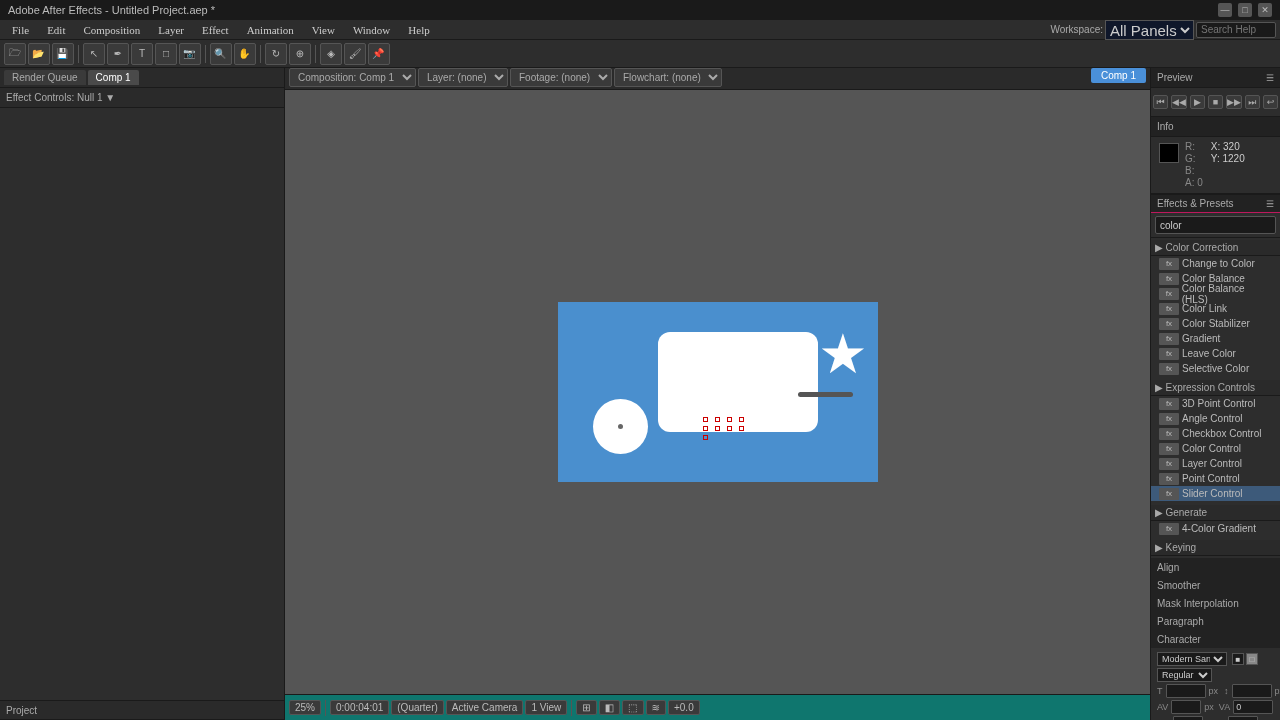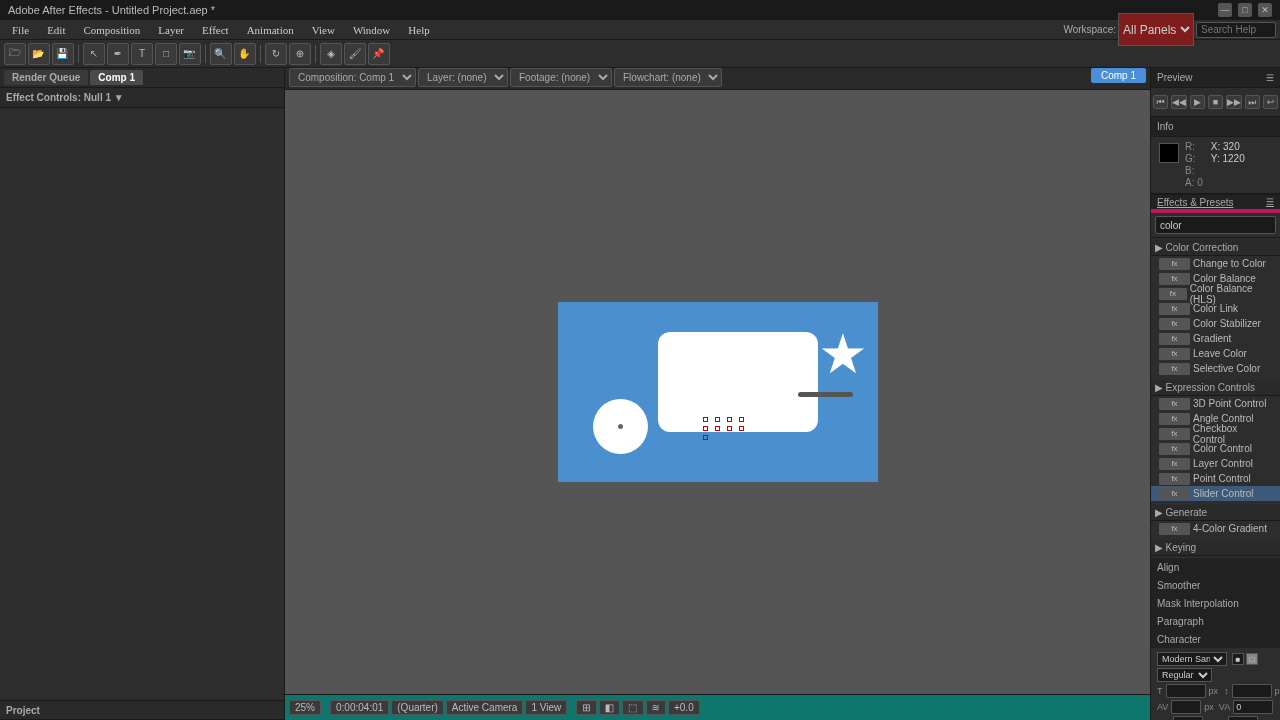--- a/index.html
+++ b/index.html
@@ -25,21 +25,21 @@
     .tb-btn { width: 22px; height: 22px; background: #3a3a3a; border: 1px solid #555; border-radius: 2px; display: flex; align-items: center; justify-content: center; font-size: 10px; cursor: pointer; color: #bbb; }
     .tb-sep { width: 1px; height: 18px; background: #555; margin: 0 2px; }
 
     
     #main-layout {
       display: flex; height: calc(720px - 68px);
     }
 
     
     #left-panel {
-      width: 285px; min-width: 285px; display: flex; flex-direction: column; background: #2d2d2d; border-right: 1px solid #1a1a1a; font-weight: bold;
+      width: 285px; min-width: 285px; display: flex; flex-direction: column; background: #2d2d2d; border-right: 1px solid #1a1a1a;
     }
     #panel-tabs-row {
       height: 20px; background: #2a2a2a; display: flex; align-items: center; gap: 2px; padding: 0 4px; border-bottom: 1px solid #1a1a1a;
     }
     .panel-tab { padding: 2px 8px; font-size: 10px; color: #aaa; cursor: pointer; background: #3a3a3a; border-radius: 2px 2px 0 0; }
     .panel-tab.active { background: #4a4a4a; color: #fff; }
     #project-header {
       height: 20px; background: #2a2a2a; display: flex; align-items: center; padding: 0 6px; font-size: 10px; color: #aaa; border-bottom: 1px solid #1a1a1a;
     }
     #project-content { flex: 1; background: #2d2d2d; padding: 4px; }
@@ -108,25 +108,25 @@
       height: 28px; background: #2d2d2d; display: flex; align-items: center; justify-content: center; gap: 3px; padding: 2px;
     }
     .prev-btn { width: 16px; height: 14px; background: #3a3a3a; border: 1px solid #555; border-radius: 2px; display: flex; align-items: center; justify-content: center; font-size: 9px; cursor: pointer; color: #aaa; }
     #info-panel { padding: 4px 6px; font-size: 10px; border-bottom: 1px solid #1a1a1a; }
     .info-row { display: flex; justify-content: space-between; margin-bottom: 1px; }
     .info-label { color: #888; }
     .info-val { color: #ccc; text-align: center; }
     #color-swatch { width: 20px; height: 20px; background: black; display: inline-block; border: 1px solid #555; margin: 2px; }
 
     #effects-panel { flex: 1; overflow-y: auto; }
-    .effects-header { height: 18px; background: #222; display: flex; align-items: center; padding: 0 6px; font-size: 10px; color: #aaa; border-bottom: 4px solid #be185d; justify-content: space-between; cursor: pointer; text-decoration: underline; }
+    .effects-header { height: 18px; background: #222; display: flex; align-items: center; padding: 0 6px; font-size: 10px; color: #aaa; border-bottom: 1px solid #be185d; justify-content: space-between; cursor: pointer; }
     .effect-category { padding: 2px 0; }
     .effect-cat-header { height: 16px; background: #2a2a2a; display: flex; align-items: center; padding: 0 4px; font-size: 10px; color: #aaa; border-bottom: 1px solid #1a1a1a; cursor: pointer; }
     .effect-item { height: 15px; display: flex; align-items: center; padding: 0 8px; font-size: 10px; color: #bbb; cursor: pointer; }
-    .effect-icon { width: 31px; height: 12px; background: #555; border-radius: 1px; margin-right: 3px; font-size: 8px; display: flex; align-items: center; justify-content: center; }
+    .effect-icon { width: 20px; height: 12px; background: #555; border-radius: 1px; margin-right: 3px; font-size: 8px; display: flex; align-items: center; justify-content: center; }
 
     .search-box { 
       width: 100%; height: 18px; background: #1a1a1a; border: 1px solid #555; color: #ccc; padding: 0 4px; font-size: 10px; border-radius: 2px;
     }
     #effects-search { padding: 3px 4px; border-bottom: 1px solid #1a1a1a; }
     .small-panel { border-bottom: 1px solid #1a1a1a; }
     .small-panel-header { height: 18px; background: #222; display: flex; align-items: center; padding: 0 6px; font-size: 10px; color: #aaa; cursor: pointer; justify-content: space-between; }
     .small-panel-content { padding: 4px 6px; font-size: 10px; }
     
     .char-row { display: flex; align-items: center; gap: 3px; margin-bottom: 2px; }
@@ -152,21 +152,21 @@
   <span class="menu-item">Edit</span>
   <span class="menu-item">Composition</span>
   <span class="menu-item">Layer</span>
   <span class="menu-item">Effect</span>
   <span class="menu-item">Animation</span>
   <span class="menu-item">View</span>
   <span class="menu-item">Window</span>
   <span class="menu-item">Help</span>
   <div style="flex:1"></div>
   <span class="workspace-label">Workspace:</span>
-  <select style="background:#7f1d1d;border:1px solid #555;color:#ccc;font-size:12px;height:33px;">
+  <select style="background:#0f172a;border:1px solid #555;color:#ccc;font-size:15px;height:20px;">
     <option>All Panels</option>
   </select>
   <input type="text" style="width: 80px; height: 16px; background: rgb(26, 26, 26); border: 1px solid rgb(85, 85, 85); color: rgb(204, 204, 204); font-size: 10px; padding: 0px 4px; border-radius: 2px;" placeholder="Search Help">
 </div>
 
 <div id="toolbar">
   <div class="tb-btn">🗁</div>
   <div class="tb-btn">📂</div>
   <div class="tb-btn">💾</div>
   <div class="tb-sep"></div>

